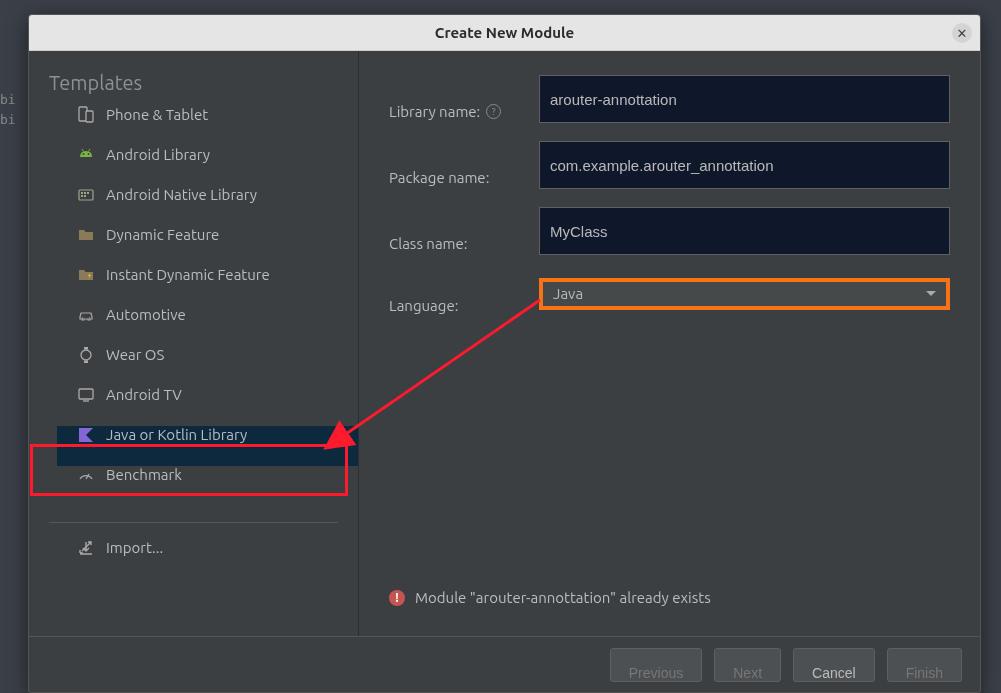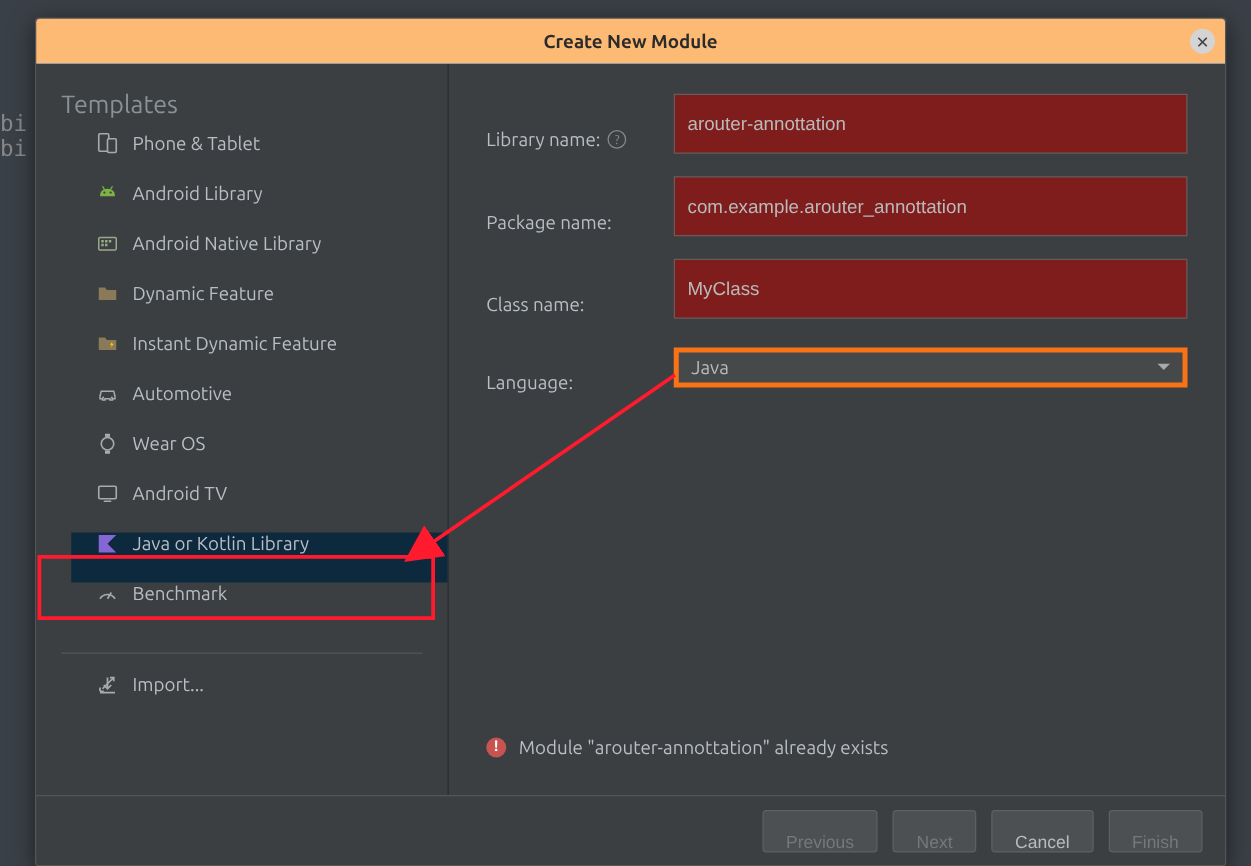--- a/index.html
+++ b/index.html
@@ -8,40 +8,40 @@
   background: #3a4047;
   width: 1001px;
   height: 693px;
   position: relative;
   overflow: hidden;
 }
 .bg-hint {
   position: absolute;
   left: 0; top: 90px;
   color: #888;
-  font-size: 18px;
+  font-size: 13px;
   font-family: monospace;
   line-height: 20px;
 }
 .dialog {
   position: absolute;
   left: 28px;
   top: 14px;
   width: 953px;
   height: 679px;
   background: #3c3f41;
   border: 1px solid #555;
   border-radius: 3px;
   box-shadow: 0 4px 20px rgba(0,0,0,0.5);
   display: flex;
   flex-direction: column;
 }
 .titlebar {
   height: 36px;
-  background: #fdba74;
+  background: #e5e5e5;
   border-bottom: 1px solid #ccc;
   border-radius: 3px 3px 0 0;
   display: flex;
   align-items: center;
   justify-content: center;
   position: relative;
 }
 .titlebar-title {
   font-weight: 600;
   color: #2b2b2b;
@@ -137,21 +137,21 @@
   border-radius: 50%;
   display: inline-flex;
   align-items: center;
   justify-content: center;
   font-size: 10px;
   color: #888;
 }
 .text-input {
   flex: 1;
   height: 48px;
-  background: #7f1d1d;
+  background: #0f172a;
   border: 1px solid #5e6060;
   color: #bababa;
   padding: 0 10px;
   font-size: 15px;
   outline: none;
 }
 .select-input {
   flex: 1;
   height: 32px;
   background: #45494a;

